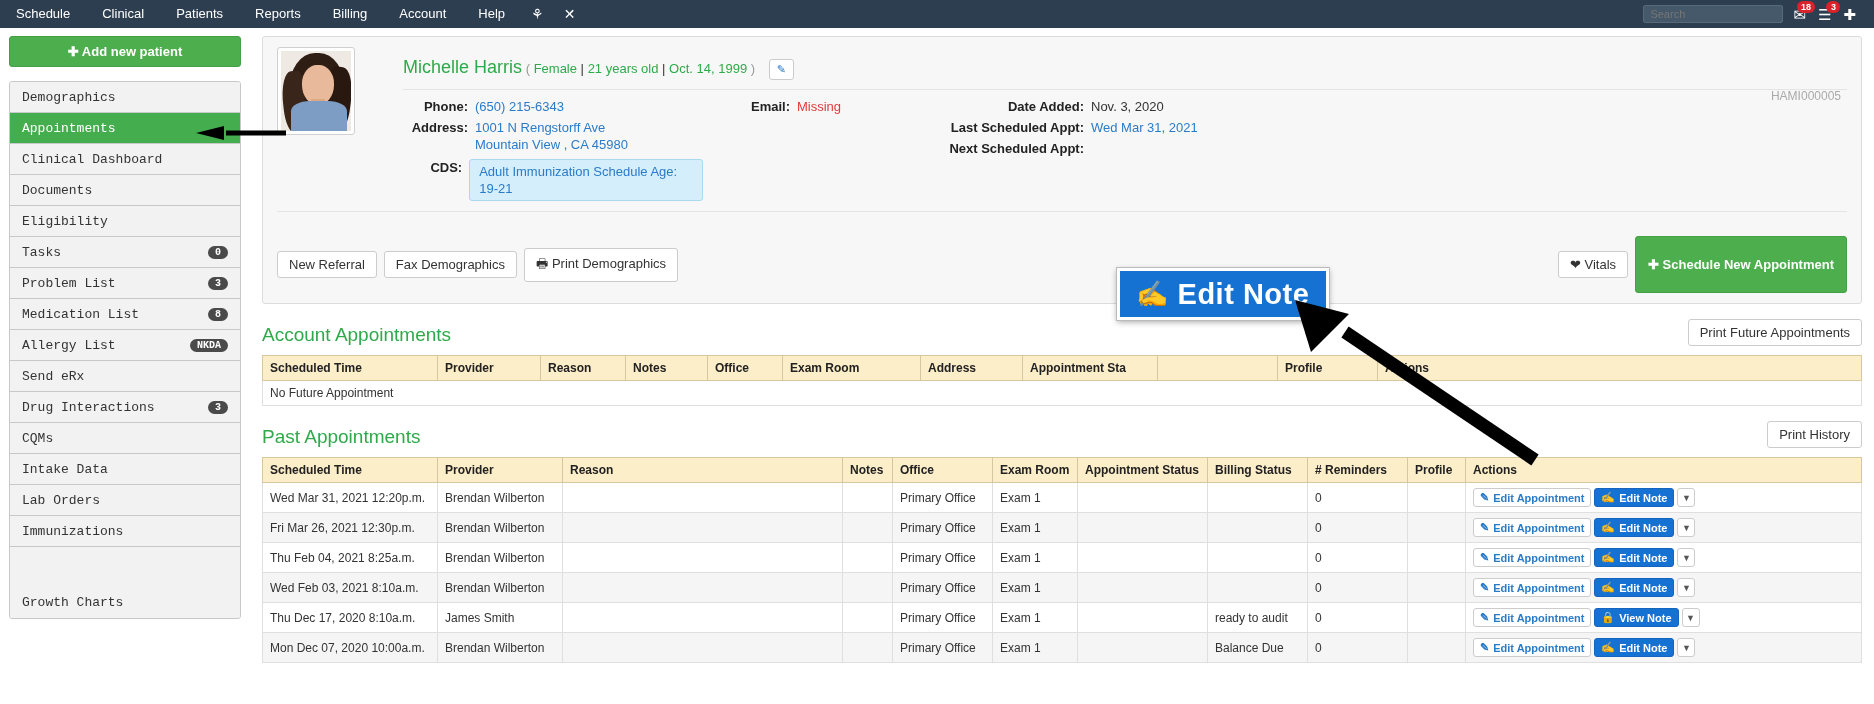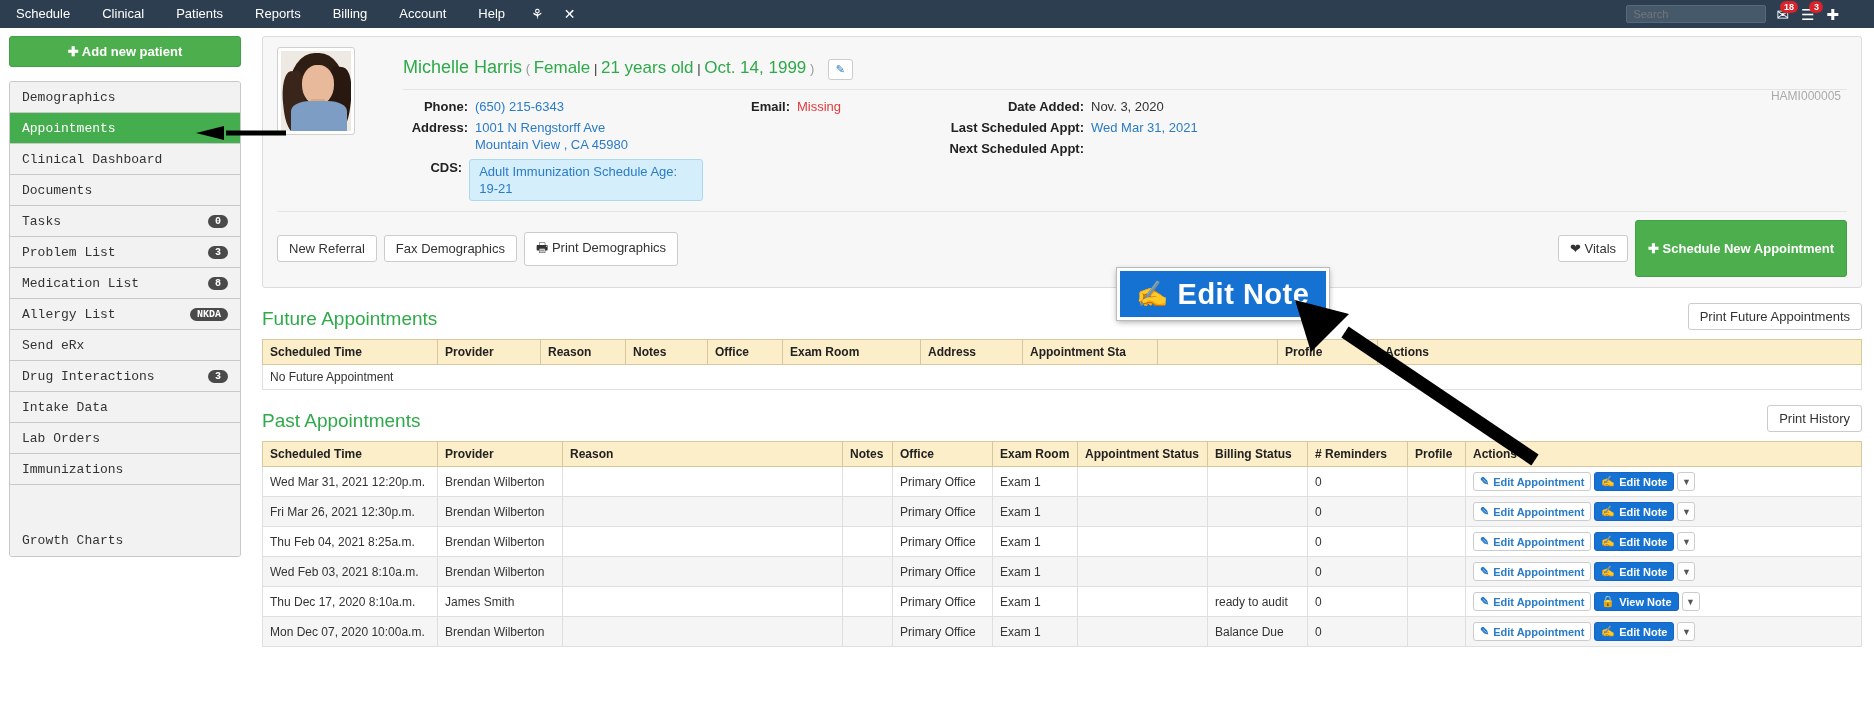--- a/index.html
+++ b/index.html
@@ -19,21 +19,21 @@
     position:relative;
   }
   .topnav .nav-item {
     color:#fff; font-size:13px; padding:0 16px; line-height:28px;
     white-space:nowrap; cursor:pointer;
   }
   .topnav .nav-icon {
     color:#fff; font-size:14px; padding:0 10px; line-height:28px; cursor:pointer;
   }
   .topnav-right {
-    position:absolute; right:23px; top:0; height:28px;
+    position:absolute; right:6px; top:0; height:28px;
     display:flex; align-items:center; gap:0px;
   }
   .search-box {
     width:140px; height:18px; background:#46596b; border:1px solid #56697b;
     color:#b7c2cc; font-size:11px; padding:0 6px; line-height:16px;
     border-radius:2px; margin-right:10px;
   }
   .icon-badge-wrap { position:relative; margin-right:12px; display:flex; align-items:center; }
   .badge-red {
     position:absolute; top:-6px; right:-9px;
@@ -80,21 +80,21 @@
   }
   .photo-inner { width:100%; height:100%; position:relative; overflow:hidden; background:#efe9e4; }
   .ph-hair  { position:absolute; left:8px; top:2px;  width:56px; height:80px; background:#2e1d13; border-radius:46% 46% 30% 30%; }
   .ph-hair2 { position:absolute; left:2px; top:20px; width:22px; height:62px; background:#3a251a; border-radius:50% 20% 30% 40%; transform:rotate(-6deg); }
   .ph-hair3 { position:absolute; right:0px; top:16px; width:24px; height:66px; background:#29180f; border-radius:20% 50% 40% 30%; transform:rotate(7deg); }
   .ph-face  { position:absolute; left:21px; top:14px; width:32px; height:40px; background:#e8b99a; border-radius:46% 46% 50% 50%; }
   .ph-body  { position:absolute; left:10px; bottom:0; width:56px; height:30px; background:#7d9dc4; border-radius:34% 34% 0 0; }
   .ph-neck  { position:absolute; left:30px; top:48px; width:14px; height:14px; background:#dda982; }
 
   .pname { color:#2faa4a; font-size:18px; font-weight:normal; }
-  .pmeta { color:#2faa4a; font-size:17px; }
+  .pmeta { color:#2faa4a; font-size:13px; }
   .paren { color:#999; font-size:13px; }
   .pencil-btn {
     display:inline-flex; align-items:center; justify-content:center;
     width:25px; height:21px; border:1px solid #ccc; background:#fff;
     border-radius:3px; color:#2a7bc8; font-size:11px; margin-left:10px;
     vertical-align:middle; cursor:pointer;
   }
   .hr-light { border-top:1px solid #e4e4e4; margin:9px 0 8px 0; }
 
   .demo-grid { display:flex; font-size:13px; }
@@ -105,21 +105,21 @@
   .col-left .dlabel { width:72px; }
   .col-right .dlabel { width:148px; }
   .link { color:#2a7bc8; }
   .red { color:#e23b3b; }
   .cds-chip {
     display:inline-block; background:#d4eefb; border:1px solid #a9d8ef;
     color:#2a7bc8; padding:3px 9px; border-radius:3px; font-size:13px;
   }
   .hami { position:absolute; right:20px; top:52px; color:#aaa; font-size:12px; }
 
-  .btn-row { display:flex; align-items:center; margin-top:8px; }
+  .btn-row { display:flex; align-items:center; margin-top:24px; }
   .btn {
     background:#fff; border:1px solid #ccc; border-radius:3px;
     padding:5px 11px; font-size:13px; color:#333; cursor:pointer; margin-right:7px;
     white-space:nowrap;
   }
   .btn-green {
     background:#4cae4c; border:1px solid #43a047; color:#fff; font-weight:bold;
     padding:20px 12px; border-radius:3px; font-size:13px; cursor:pointer;
   }
   .spacer { flex:1; }
@@ -209,20 +209,23 @@
       <div class="side-item active">
         <span>Appointments</span>
         </div>
       <div class="side-item">
         <span>Clinical Dashboard</span>
         </div>
       <div class="side-item">
         <span>Documents</span>
         </div>
       <div class="side-item">
+        <span>Eligibility</span>
+        </div>
+      <div class="side-item">
         <span>Tasks</span>
         <span class="pill">0</span>
         </div>
       <div class="side-item">
         <span>Problem List</span>
         <span class="pill">3</span>
         </div>
       <div class="side-item">
         <span>Medication List</span>
         <span class="pill">8</span>
@@ -230,20 +233,23 @@
       <div class="side-item">
         <span>Allergy List</span>
         <span class="pill">NKDA</span>
         </div>
       <div class="side-item">
         <span>Send eRx</span>
         </div>
       <div class="side-item">
         <span>Drug Interactions</span>
         <span class="pill">3</span>
+        </div>
+      <div class="side-item">
+        <span>CQMs</span>
         </div>
       <div class="side-item">
         <span>Intake Data</span>
         </div>
       <div class="side-item">
         <span>Lab Orders</span>
         </div>
       <div class="side-item">
         <span>Immunizations</span>
         </div>
@@ -346,21 +352,21 @@
           <span>Vitals</span>
         </div>
         <div class="btn-green">
           <span>✚</span>
           <span>Schedule New Appointment</span>
         </div>
       </div>
     </div>
 
     <div class="sec-head">
-      <div class="sec-title">Future Appointments</div>
+      <div class="sec-title">Account Appointments</div>
       <div class="spacer"></div>
       <div class="btn" style="margin:0 0 9px 0;">Print Future Appointments</div>
     </div>
 
     <table class="appt">
       <tbody>
           <tr>
         <th style="width:175px">Scheduled Time</th>
         <th style="width:103px">Provider</th>
         <th style="width:85px">Reason</th>

